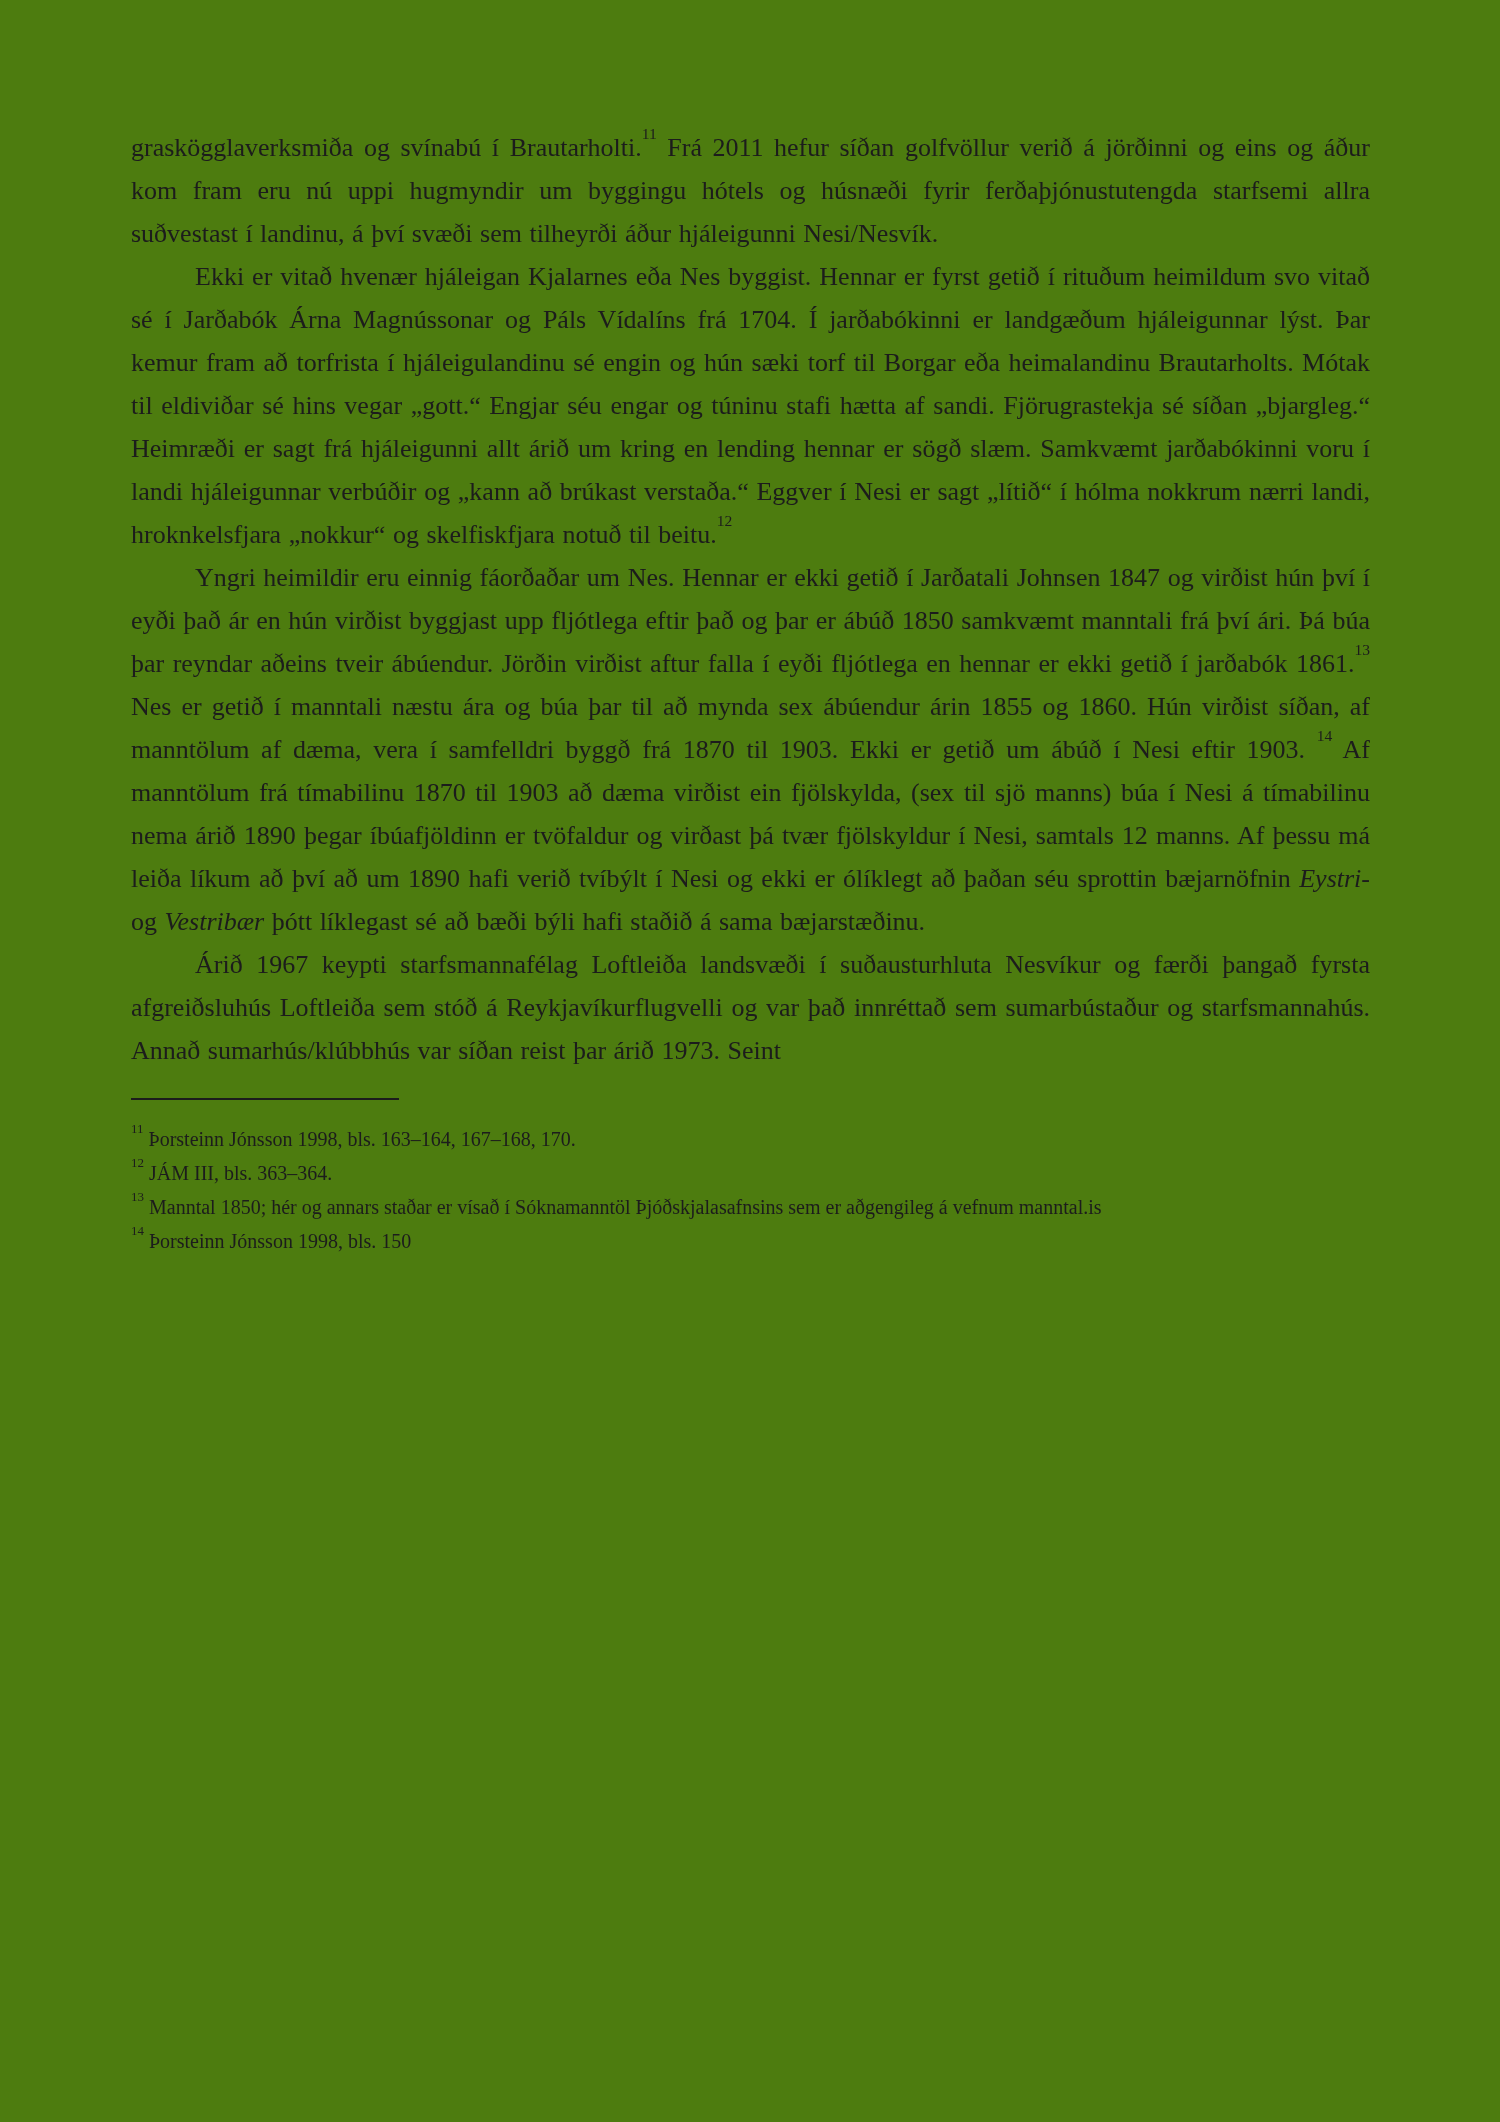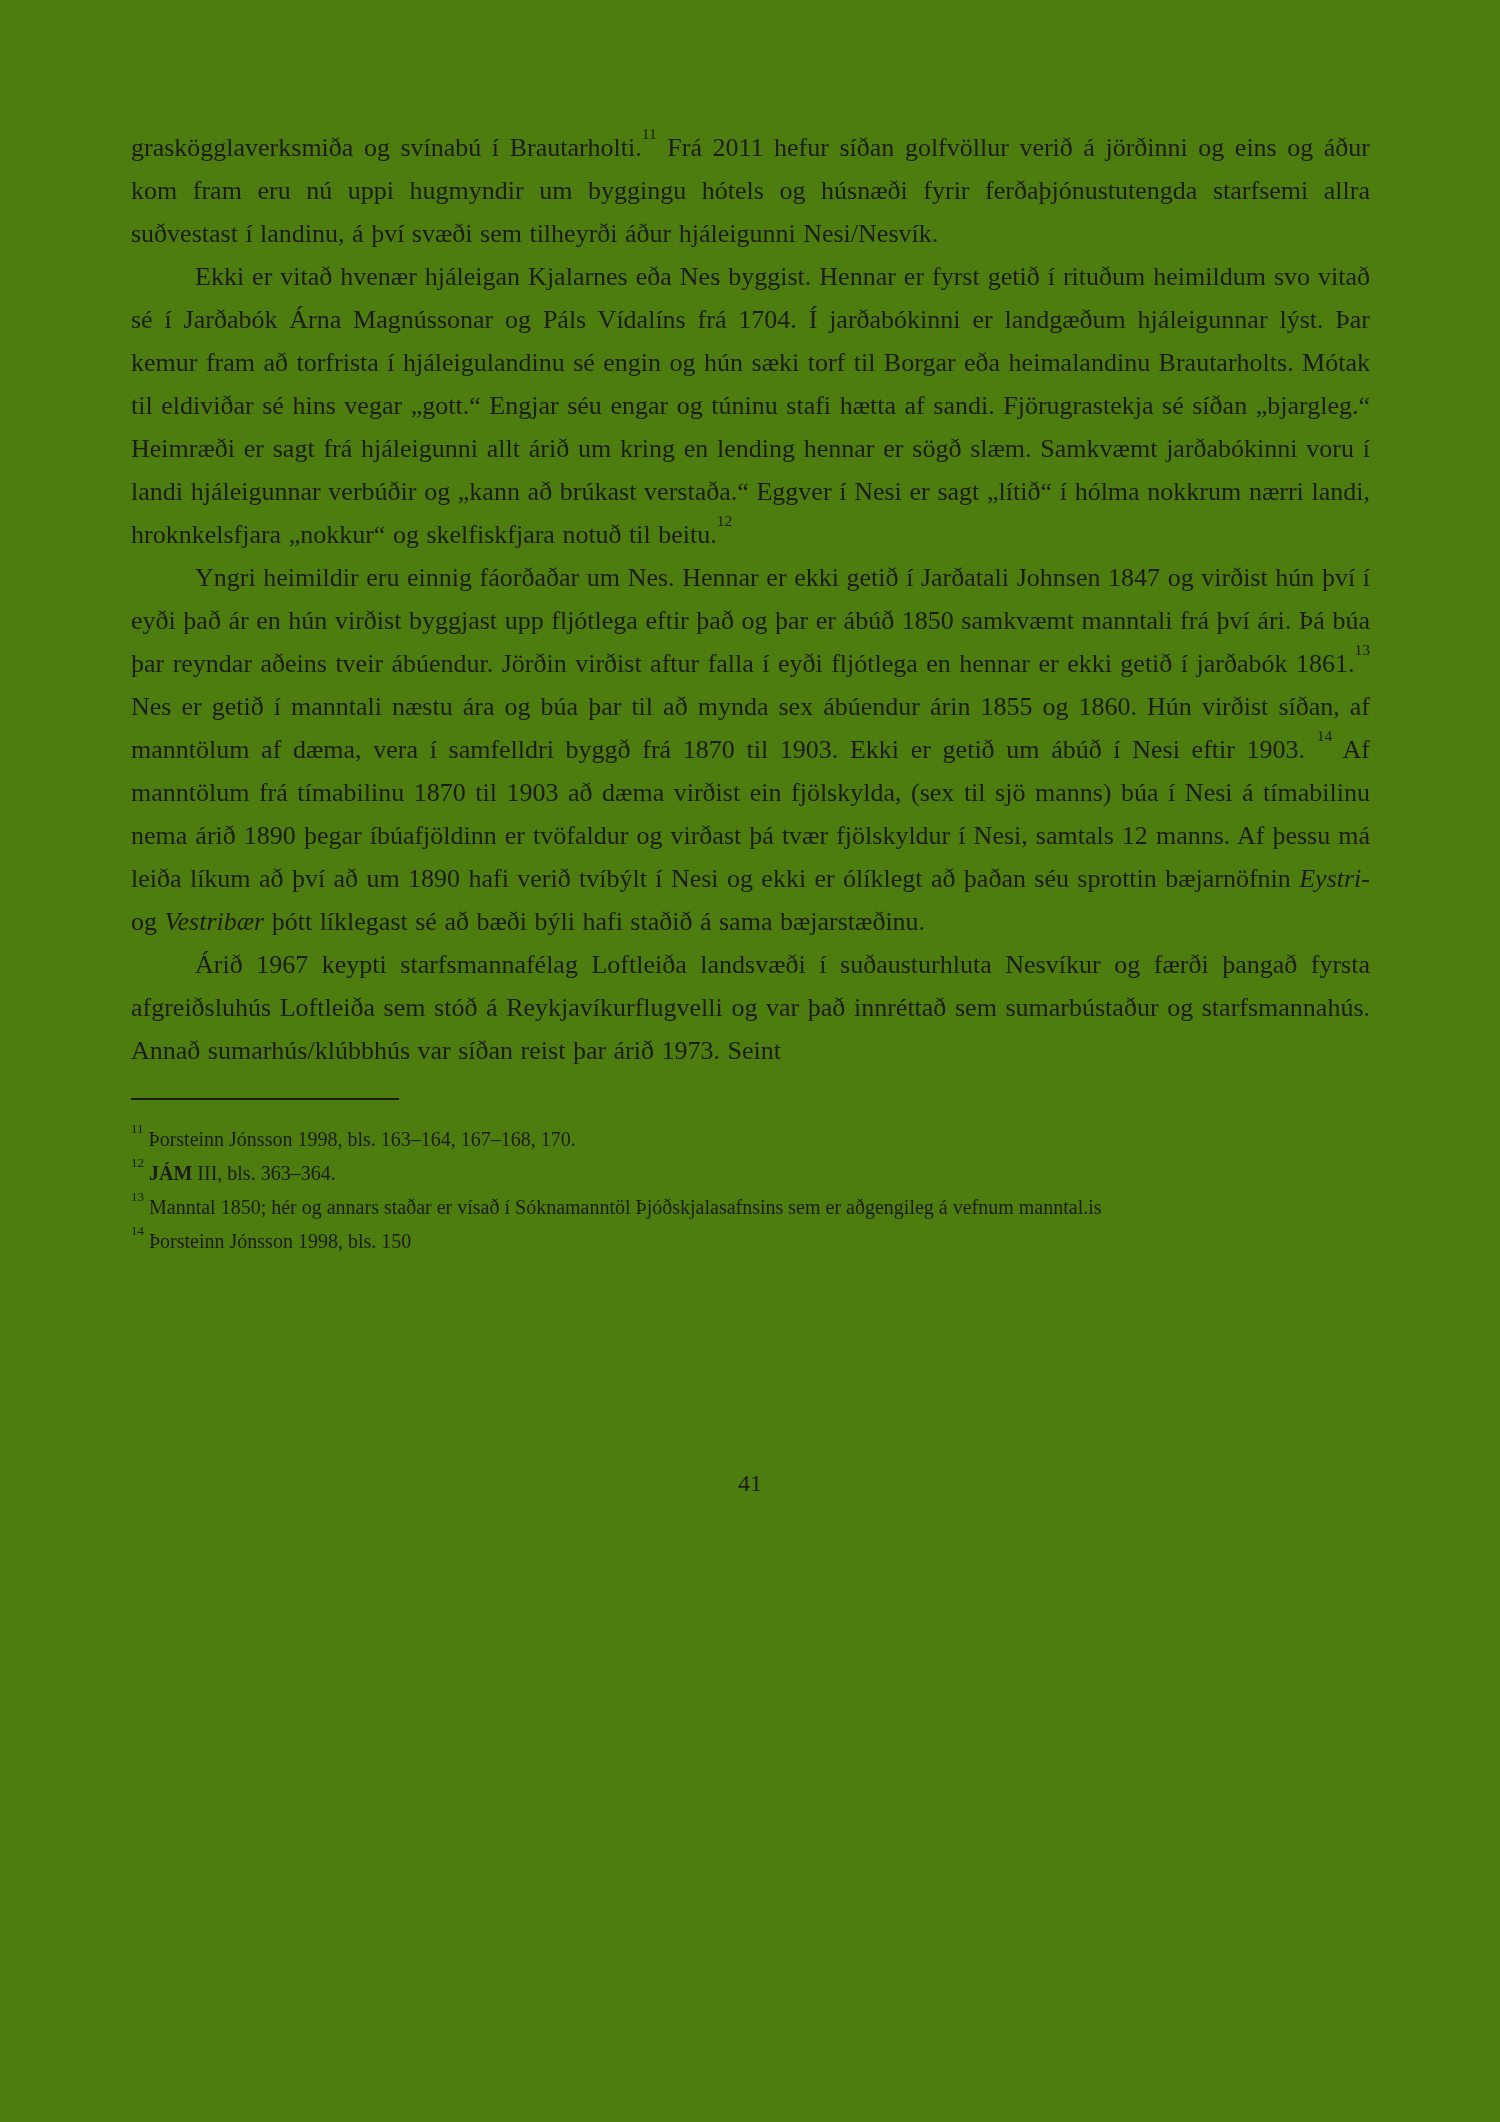--- a/index.html
+++ b/index.html
@@ -53,21 +53,21 @@
     margin: 0;
     text-align: justify;
   }
   sup.fn-marker {
     position: relative;
     top: -0.4em;
     font-size: 0.65em;
     line-height: 0;
   }
   .footnotes strong {
-    font-weight: bold;
+    font-weight: normal;
   }
   .page-number {
     position: absolute;
     top: 1468px;
     left: 0;
     width: 100%;
     text-align: center;
     font-size: 24px;
     line-height: 30px;
   }
@@ -84,14 +84,13 @@
         <p class="indent"><span>Árið 1967 keypti starfsmannafélag Loftleiða landsvæði í suðausturhluta Nesvíkur og færði þangað fyrsta afgreiðsluhús Loftleiða sem stóð á Reykjavíkurflugvelli og var það innréttað sem sumarbústaður og starfsmannahús. Annað sumarhús/klúbbhús var síðan reist þar árið 1973. Seint</span></p>
       </div>
     <div class="fn-rule"></div>
     <div class="footnotes">
         <p class="footnote"><sup class="fn-marker">11</sup> <span>Þorsteinn Jónsson 1998, bls. 163–164, 167–168, 170.</span></p>
         <p class="footnote"><sup class="fn-marker">12</sup> <strong>JÁM</strong><span> III, bls. 363–364.</span></p>
         <p class="footnote"><sup class="fn-marker">13</sup> <span>Manntal 1850; hér og annars staðar er vísað í Sóknamanntöl Þjóðskjalasafnsins sem er aðgengileg á vefnum manntal.is</span></p>
         <p class="footnote"><sup class="fn-marker">14</sup> <span>Þorsteinn Jónsson 1998, bls. 150</span></p>
       </div>
   </div>
-  <div class="page-number">41</div>
 </div>
 
 </body></html>

